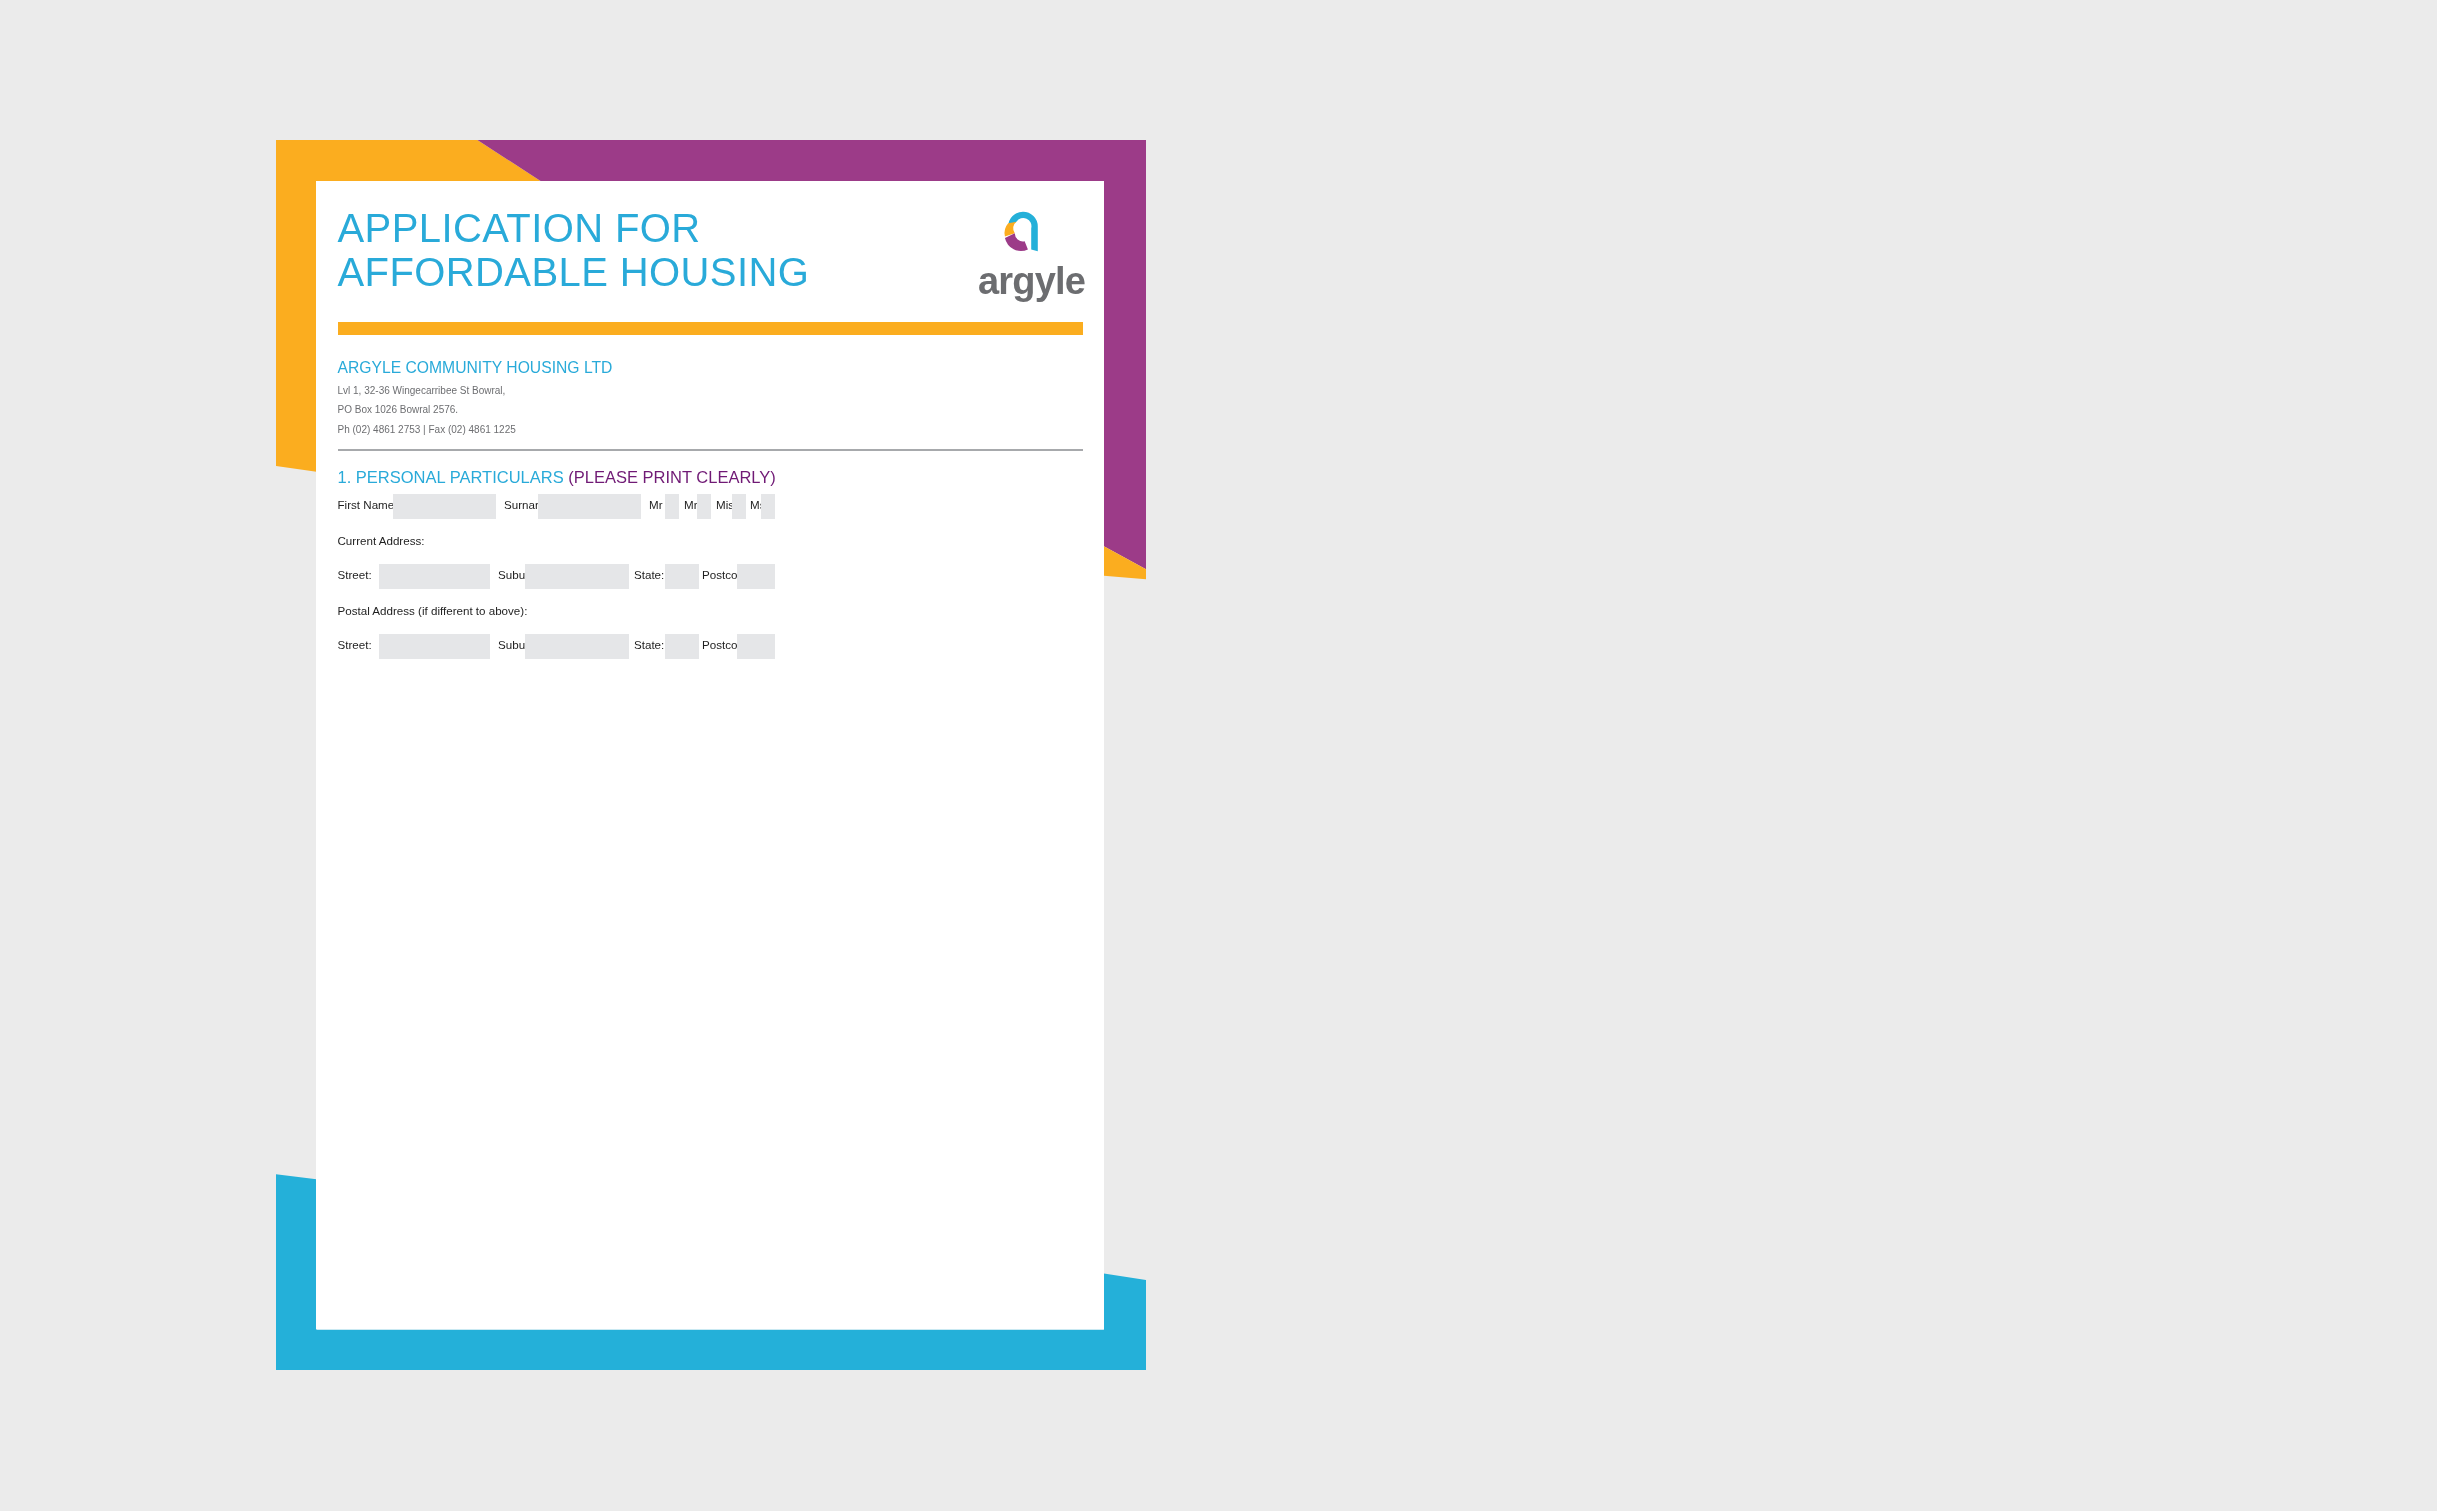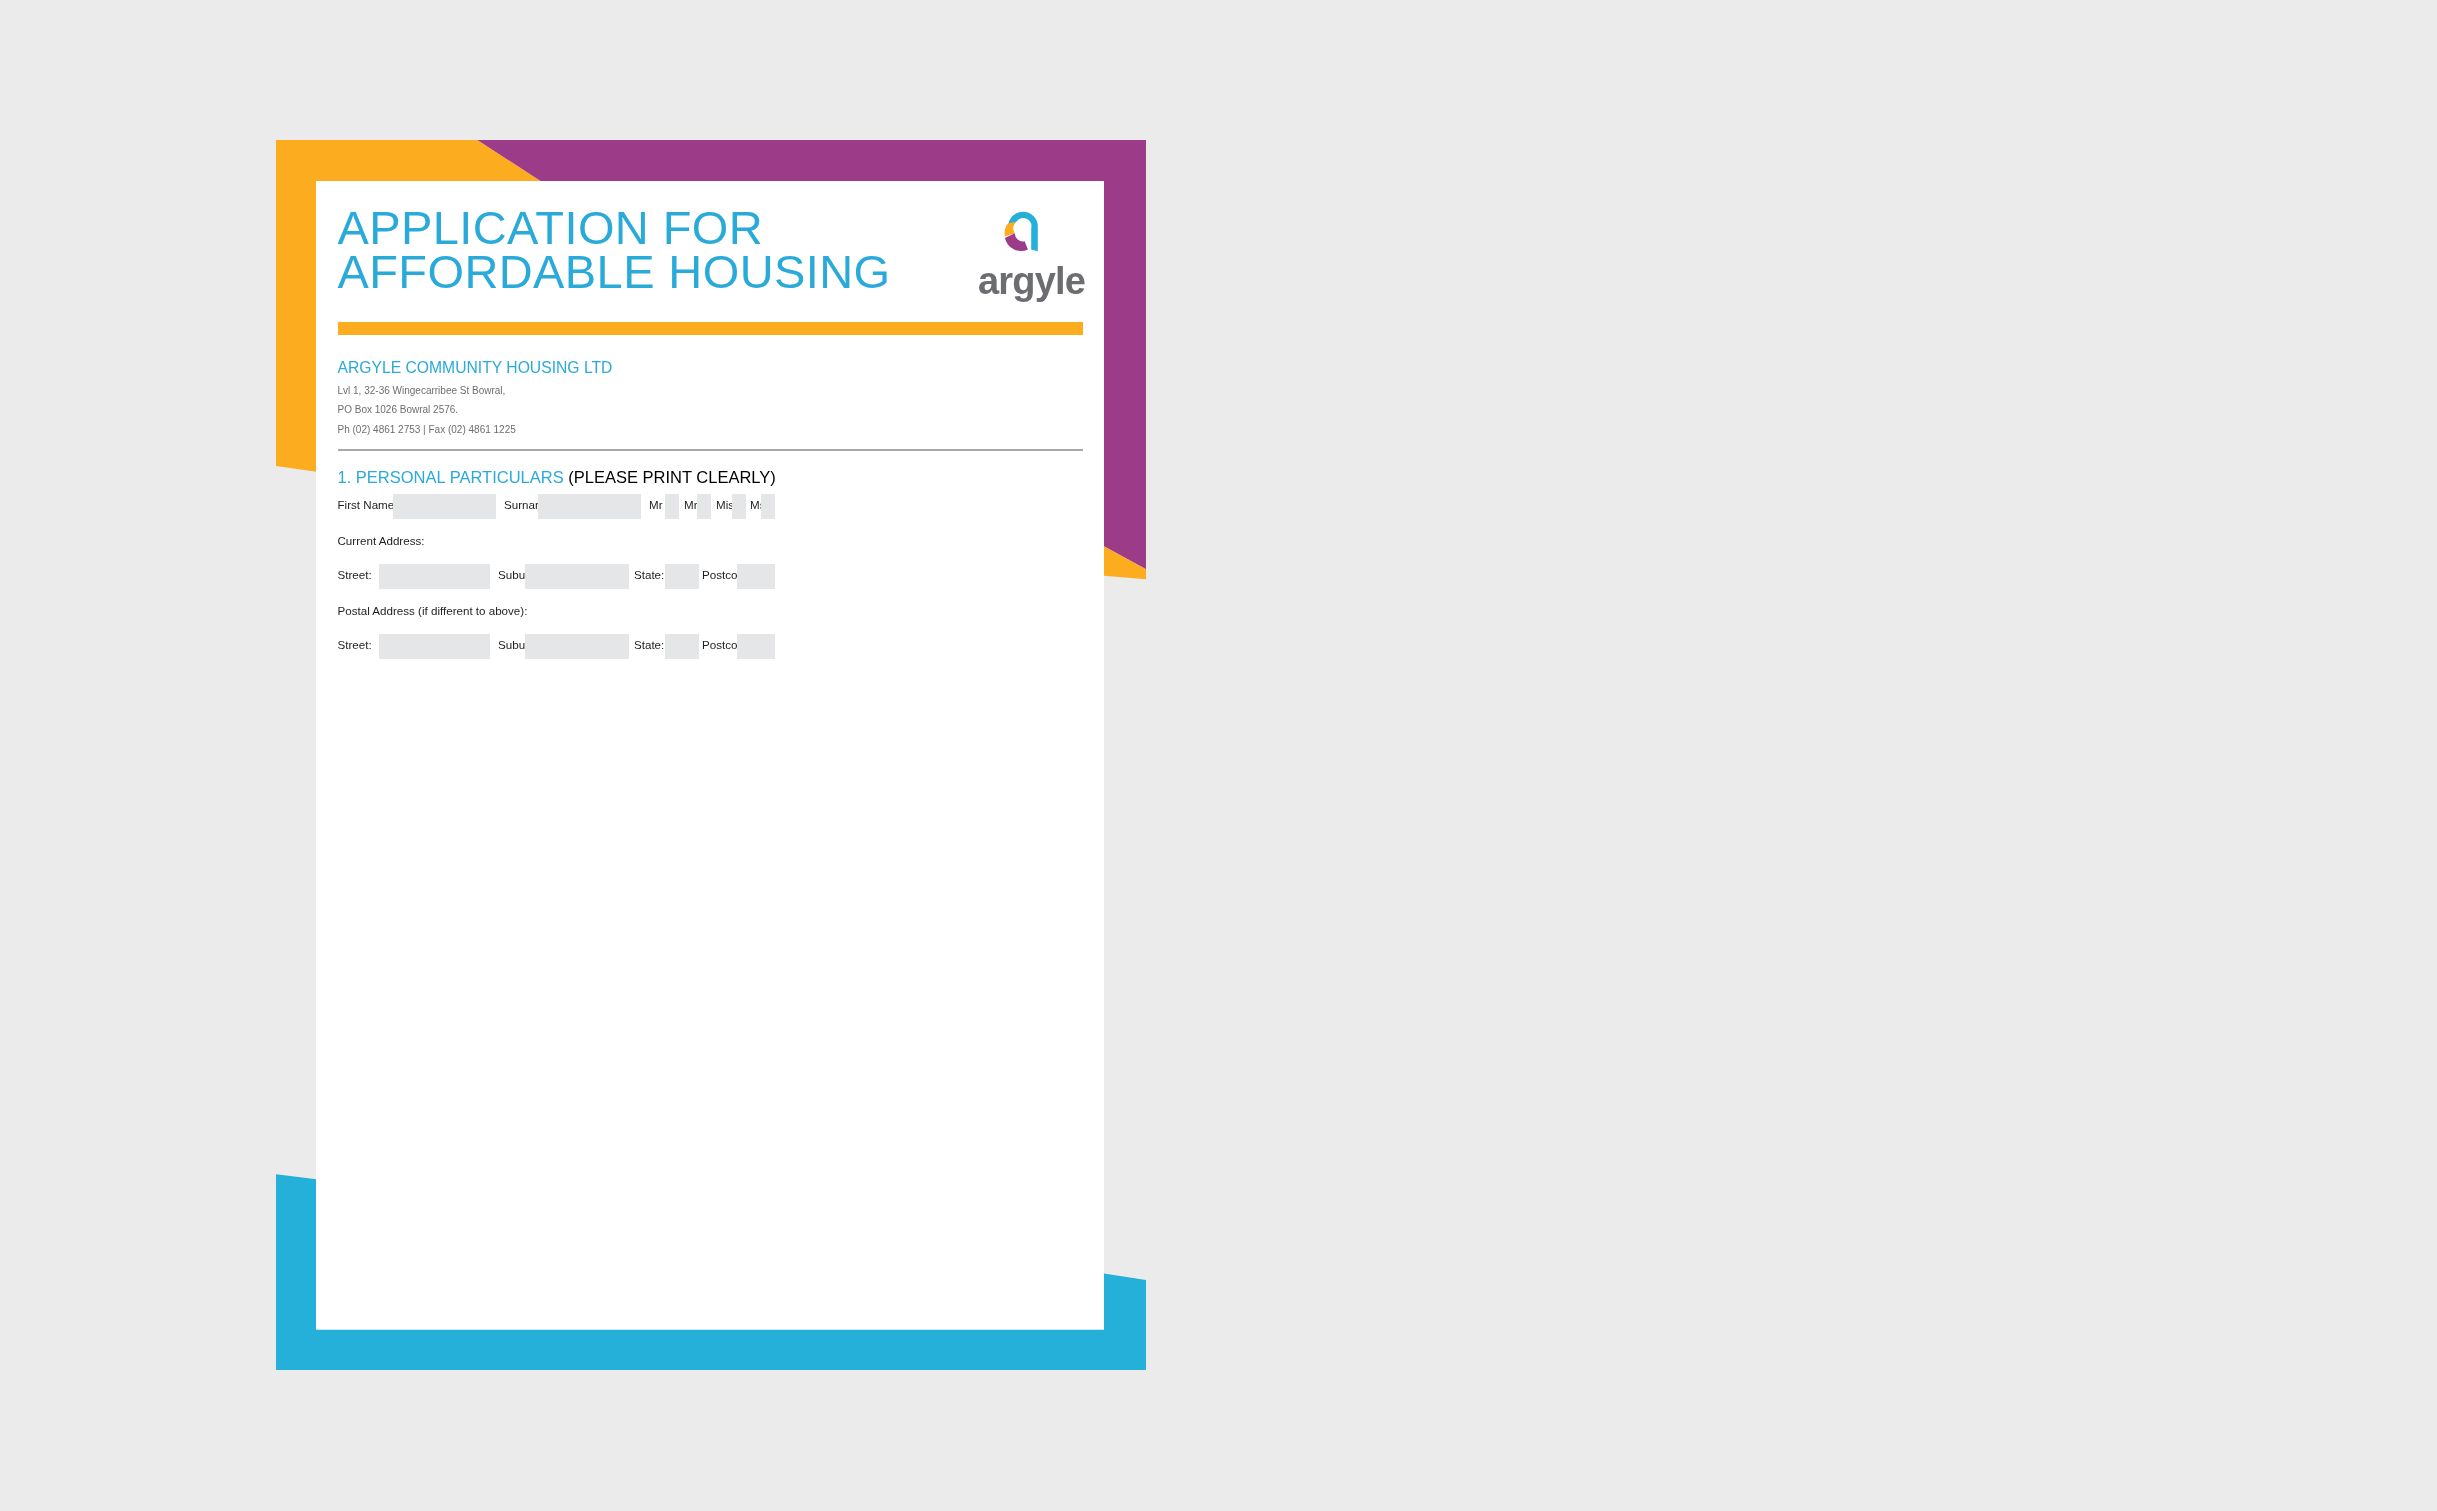--- a/index.html
+++ b/index.html
@@ -1,29 +1,29 @@
 <!DOCTYPE html>
 <html style="font-size:13.2px"><head>
 <meta charset="utf-8">
 <style>
   html,body{margin:0;padding:0;}
   body{width:2438px;height:1512px;background:#ebebeb;position:relative;overflow:hidden;font-family:"Liberation Sans",sans-serif;color:#1e1e1e;}
   .page{position:absolute;top:140px;width:870px;height:1230px;}
   .frame{position:absolute;left:0;top:0;width:100%;height:100%;}
   .card{position:absolute;left:40px;top:41px;width:788px;height:1148px;background:#fff;}
   .abs{position:absolute;white-space:nowrap;}
-  .title{position:absolute;left:21.5px;top:25px;color:#29aad9;font-size:47px;line-height:44px;letter-spacing:0.4px;font-weight:normal;}
+  .title{position:absolute;left:21.5px;top:25px;color:#29aad9;font-size:40px;line-height:44px;letter-spacing:0.4px;font-weight:normal;}
   .logo{position:absolute;right:35px;top:29px;width:91px;height:91px;}
   .logo-word{position:absolute;left:0;top:50px;width:91px;text-align:left;font-size:38px;font-weight:bold;color:#6c6d70;letter-spacing:-0.8px;}
   .obar{position:absolute;left:21.5px;right:20.6px;top:141px;height:13.2px;background:#fbad1f;}
   .org-name{color:#29aad9;font-size:15.7px;}
   .addr{color:#6d6e71;font-size:10px;line-height:19.4px;}
   .hr{position:absolute;left:21.5px;right:20.6px;height:1.7px;background:#a7a9ac;}
   .sec{color:#29aad9;font-size:16.5px;}
-  .sec .light{color:#000000;}
+  .sec .light{color:#701a75;}
   .lbl{position:absolute;white-space:nowrap;font-size:11.6px;color:#1e1e1e;}
   .box{position:absolute;background:#e5e6e8;height:25px;}
 </style>
 </head>
 <body>
 
 <div class="page" style="left:276px;">
   <svg class="frame" viewBox="0 0 1054 1490" preserveAspectRatio="none">
     <rect x="0" y="0" width="1054" height="1490" fill="#ebebeb"></rect>
     <polygon points="0,0 244,0 321,50 49,50 49,402 0,395" fill="#fbad1f"></polygon>

